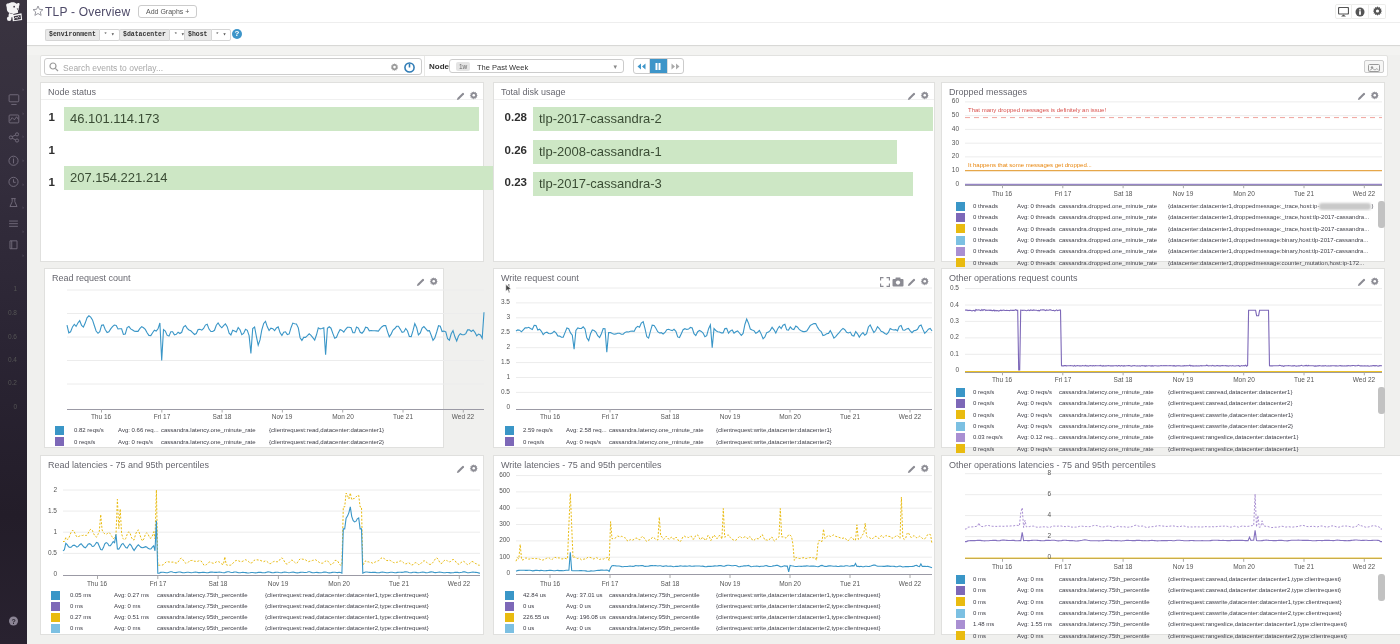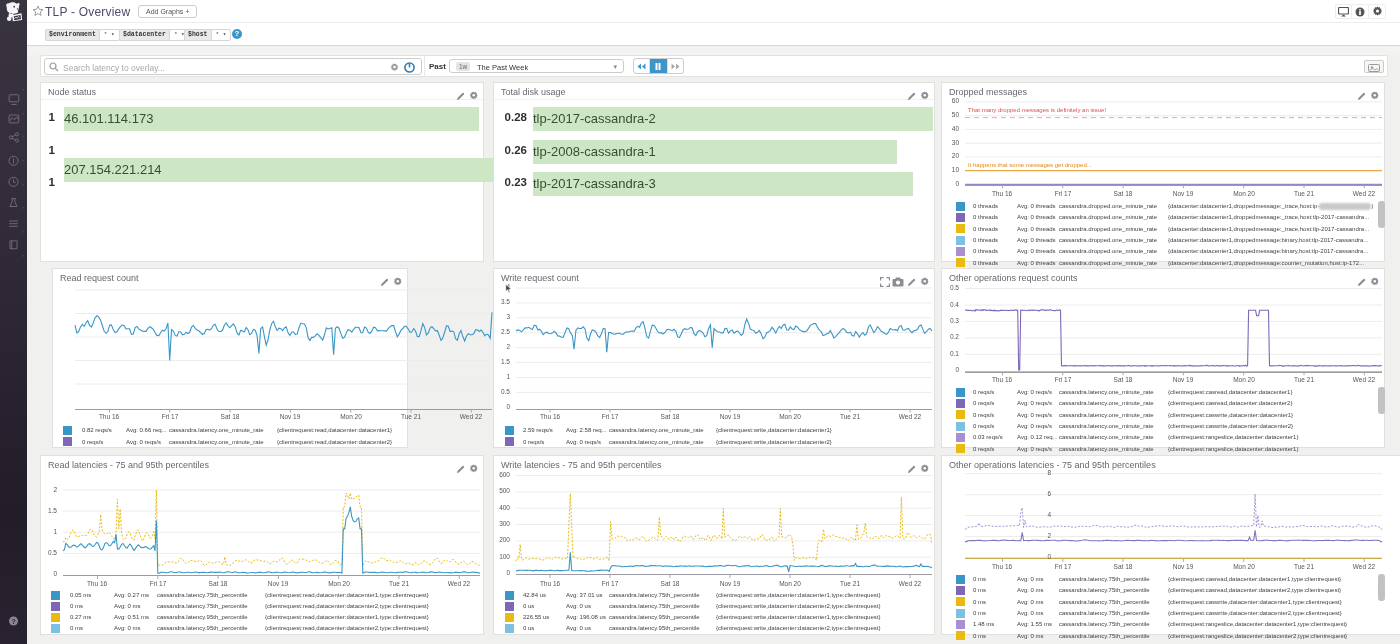--- a/index.html
+++ b/index.html
@@ -38,21 +38,21 @@
 .pbg { position:absolute; left:592px; top:2px; height:16px; display:flex; border:1px solid #ccc; border-radius:3px; overflow:hidden; }
 .pbg div { width:16.3px; height:15px; text-align:center; line-height:10px; }
 .camb { position:absolute; left:1323px; top:4px; width:20px; height:13px; border:1px solid #ccc;
   border-radius:2px; background:#f6f6f5; text-align:center; line-height:11px; }
 .panel { position:absolute; background:#fff; border:1px solid #e0e0de; }
 .ptitle { position:absolute; left:7px; top:4px; font-size:9px; color:#67676f; }
 .tline { position:absolute; left:0; top:16px; width:100%; border-top:1px solid #f0f0f0; }
 .pic { position:absolute; }
 .bnum { position:absolute; text-align:right; font-size:11.5px; font-weight:bold; color:#2f2f2f; }
 .gbar { position:absolute; height:24px; background:#cde7c5; color:#3a4c34; font-size:13px;
-  line-height:24px; white-space:nowrap; overflow:hidden; }
+  line-height:24px; padding-left:6px; white-space:nowrap; overflow:hidden; }
 .ch { position:absolute; left:0; top:0; }
 .yl { position:absolute; font-size:6.5px; color:#555; text-align:right; width:30px; }
 .xl { position:absolute; font-size:6.5px; color:#555; width:44px; text-align:center; }
 .ann { position:absolute; font-size:6px; }
 .lrow { position:absolute; left:0; width:100%; height:10px; white-space:nowrap; overflow:hidden; }
 .sw { position:absolute; top:0.5px; width:9px; height:9px; }
 .lt { position:absolute; top:2px; font-size:6px; color:#3d3d46; }
 .lq { color:#43434c; }
 .blur { display:inline-block; width:52px; height:7px; background:#c9c9c9; border-radius:3px; filter:blur(1.2px); vertical-align:middle; }
 .sbar { position:absolute; width:7px; height:27px; background:#c2c2c2; border-radius:3px; }
@@ -140,32 +140,32 @@
     </div>
   <div class="qm">?</div>
 </div>
 <div id="band"></div>
 <div id="toolbar">
   <div class="searchbox">
     <svg style="position:absolute;left:4px;top:3px" width="10" height="10" viewBox="0 0 10 10">
         <circle cx="4" cy="4" r="3" fill="none" stroke="#999" stroke-width="1.2"></circle>
         <path d="M6.3 6.3 L9 9" stroke="#999" stroke-width="1.2"></path>
       </svg>
-    <span class="ph">Search latency to overlay...</span>
+    <span class="ph">Search events to overlay...</span>
     <svg style="position:absolute;right:22px;top:4px" width="9" height="9" viewBox="0 0 11 11">
         <path fill="#999" d="M5.5 0.3 L6.3 1.6 L7.8 1 L7.9 2.6 L9.5 2.7 L8.9 4.2 L10.2 5 L8.9 5.9 L9.5 7.4 L7.9 7.5 L7.8 9.1 L6.3 8.5 L5.5 9.8 L4.7 8.5 L3.2 9.1 L3.1 7.5 L1.5 7.4 L2.1 5.9 L0.8 5 L2.1 4.2 L1.5 2.7 L3.1 2.6 L3.2 1 L4.7 1.6 Z"></path>
         <circle cx="5.5" cy="5" r="1.6" fill="#fff"></circle>
       </svg>
     <svg style="position:absolute;right:6px;top:2.5px" width="11" height="11" viewBox="0 0 12 12">
         <circle cx="6" cy="6" r="5" fill="none" stroke="#2e7bb5" stroke-width="1.7"></circle>
         <path d="M6 2 L6 6" stroke="#2e7bb5" stroke-width="1.7"></path>
       </svg>
   </div>
   <div style="position:absolute;left:383px;top:0;width:1px;height:20px;background:#e8e8e6"></div>
-    <span class="show">Past</span>
+    <span class="show">Node</span>
   <div class="sel">
       <span class="tf">1w</span>
       <span class="tx">The Past Week</span>
       <span class="car">▾</span>
     </div>
   <div class="pbg">
     <div style="border-right:1px solid #ddd"><svg width="9" height="7" viewBox="0 0 9 7" style="margin-top:4px">
           <path d="M4 0.5 L4 6.5 L0.5 3.5 Z M8.5 0.5 L8.5 6.5 L5 3.5 Z" fill="#3d95c9"></path>
         </svg></div>
     <div style="background:#3d95c9"><svg width="6" height="7" viewBox="0 0 6 7" style="margin-top:4px">
@@ -190,21 +190,21 @@
         <path d="M1 9 L1.6 6.8 L7.2 1.2 a0.8 0.8 0 0 1 1.1 0 l0.5 0.5 a0.8 0.8 0 0 1 0 1.1 L3.2 8.4 Z" fill="#8b8b93"></path>
       </svg></span>
     <span class="pic" style="right:5px;top:3.5px"><svg width="9.5" height="9.5" viewBox="0 0 11 11">
         <path fill="#8b8b93" d="M5.5 0.3 L6.3 1.6 L7.8 1 L7.9 2.6 L9.5 2.7 L8.9 4.2 L10.2 5 L8.9 5.9 L9.5 7.4 L7.9 7.5 L7.8 9.1 L6.3 8.5 L5.5 9.8 L4.7 8.5 L3.2 9.1 L3.1 7.5 L1.5 7.4 L2.1 5.9 L0.8 5 L2.1 4.2 L1.5 2.7 L3.1 2.6 L3.2 1 L4.7 1.6 Z"></path>
         <circle cx="5.5" cy="5" r="1.5" fill="#fff"></circle>
       </svg></span>
   <div class="bnum" style="top:28px;width:14px">1</div>
     <div class="gbar" style="top:24px;left:23px;width:415px">46.101.114.173</div>
     <div class="bnum" style="top:60.5px;width:14px">1</div>
     <div class="bnum" style="top:93.0px;width:14px">1</div>
-    <div class="gbar" style="top:75px;left:23px;width:490px">207.154.221.214</div>
+    <div class="gbar" style="top:83px;left:23px;width:490px">207.154.221.214</div>
 </div>
 <div class="panel" style="left:493px;top:82px;width:442px;height:180px">
   <div class="ptitle">Total disk usage</div>
     <div class="tline"></div>
     <span class="pic" style="right:18px;top:4px"><svg width="9" height="9" viewBox="0 0 10 10">
         <path d="M1 9 L1.6 6.8 L7.2 1.2 a0.8 0.8 0 0 1 1.1 0 l0.5 0.5 a0.8 0.8 0 0 1 0 1.1 L3.2 8.4 Z" fill="#8b8b93"></path>
       </svg></span>
     <span class="pic" style="right:5px;top:3.5px"><svg width="9.5" height="9.5" viewBox="0 0 11 11">
         <path fill="#8b8b93" d="M5.5 0.3 L6.3 1.6 L7.8 1 L7.9 2.6 L9.5 2.7 L8.9 4.2 L10.2 5 L8.9 5.9 L9.5 7.4 L7.9 7.5 L7.8 9.1 L6.3 8.5 L5.5 9.8 L4.7 8.5 L3.2 9.1 L3.1 7.5 L1.5 7.4 L2.1 5.9 L0.8 5 L2.1 4.2 L1.5 2.7 L3.1 2.6 L3.2 1 L4.7 1.6 Z"></path>
         <circle cx="5.5" cy="5" r="1.5" fill="#fff"></circle>
@@ -298,21 +298,21 @@
     <div class="lrow" style="top:174.8px">
       <span class="sw" style="left:14px;background:#e9bb10"></span>
       <span class="lt" style="left:31px">0 threads</span>
       <span class="lt" style="left:75px">Avg: 0 threads</span>
       <span class="lt" style="left:117px">cassandra.dropped.one_minute_rate</span>
       <span class="lt lq" style="left:226px">{datacenter:datacenter1,droppedmessage:counter_mutation,host:ip-172...</span>
     </div>
     <div class="sbar" style="top:118px;left:436px"></div>
 </div>
 
-<div class="panel" style="left:52px;top:268px;width:356px;height:180px">
+<div class="panel" style="left:44px;top:268px;width:400px;height:180px">
   <div class="ptitle">Read request count</div>
     <span class="pic" style="right:18px;top:4px"><svg width="9" height="9" viewBox="0 0 10 10">
         <path d="M1 9 L1.6 6.8 L7.2 1.2 a0.8 0.8 0 0 1 1.1 0 l0.5 0.5 a0.8 0.8 0 0 1 0 1.1 L3.2 8.4 Z" fill="#8b8b93"></path>
       </svg></span>
     <span class="pic" style="right:5px;top:3.5px"><svg width="9.5" height="9.5" viewBox="0 0 11 11">
         <path fill="#8b8b93" d="M5.5 0.3 L6.3 1.6 L7.8 1 L7.9 2.6 L9.5 2.7 L8.9 4.2 L10.2 5 L8.9 5.9 L9.5 7.4 L7.9 7.5 L7.8 9.1 L6.3 8.5 L5.5 9.8 L4.7 8.5 L3.2 9.1 L3.1 7.5 L1.5 7.4 L2.1 5.9 L0.8 5 L2.1 4.2 L1.5 2.7 L3.1 2.6 L3.2 1 L4.7 1.6 Z"></path>
         <circle cx="5.5" cy="5" r="1.5" fill="#fff"></circle>
       </svg></span>
   <svg class="ch" width="444" height="180" viewBox="0 0 444 180">
 <line x1="22" y1="21" x2="439" y2="21" stroke="#ececec" stroke-width="1"></line>

